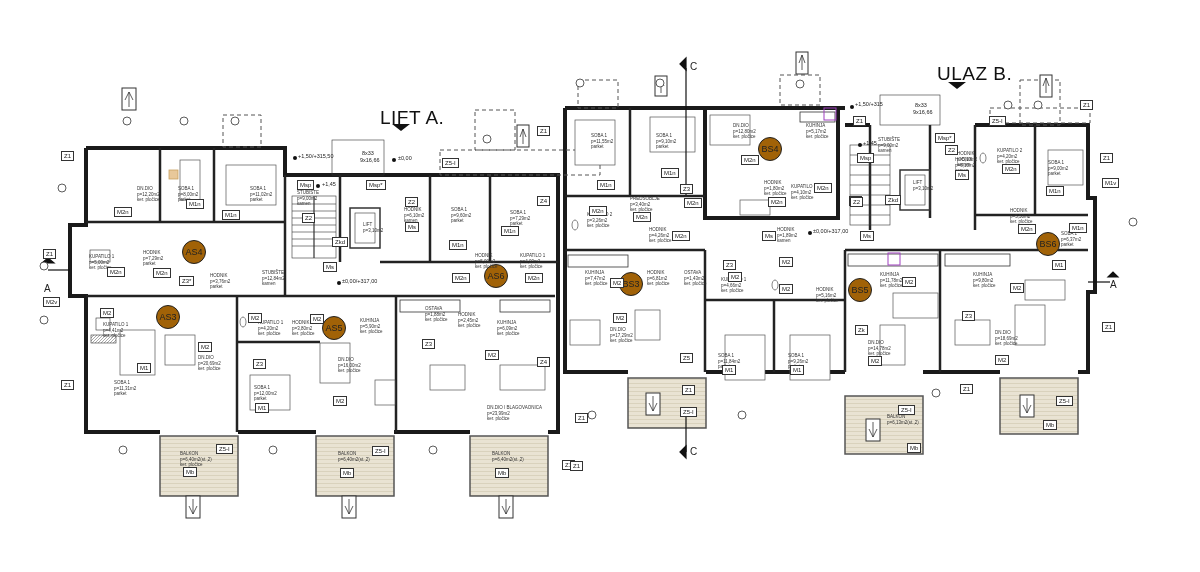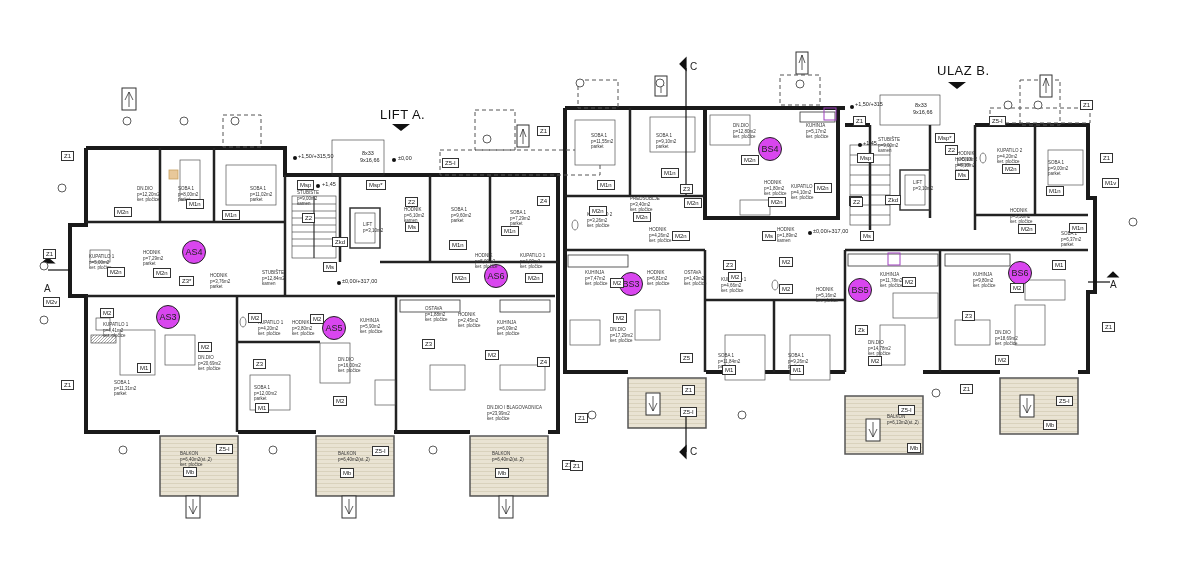--- a/index.html
+++ b/index.html
@@ -1,20 +1,20 @@
 <!DOCTYPE html>
 <html><head>
 <meta charset="utf-8">
 <style>
   html,body{margin:0;padding:0;background:#ffffff;}
   body{width:1200px;height:572px;overflow:hidden;position:relative;font-family:"Liberation Sans",sans-serif;color:#222;}
   #plan{position:absolute;left:0;top:0;width:1200px;height:572px;}
   .lbl{position:absolute;font-family:"Liberation Sans",sans-serif;color:#111;line-height:1;}
-  .entrance{font-size:13px;font-weight:normal;letter-spacing:0.5px;}
-  .unit-id{position:absolute;width:22px;height:22px;border:1.5px solid #222;border-radius:50%;font-size:9px;display:flex;align-items:center;justify-content:center;background:#d946ef;font-family:"Liberation Sans",sans-serif;}
+  .entrance{font-size:19px;font-weight:normal;letter-spacing:0.5px;}
+  .unit-id{position:absolute;width:22px;height:22px;border:1.5px solid #222;border-radius:50%;font-size:9px;display:flex;align-items:center;justify-content:center;background:#a16207;font-family:"Liberation Sans",sans-serif;}
   .room{position:absolute;font-size:4.5px;line-height:5.5px;color:#333;white-space:nowrap;font-family:"Liberation Sans",sans-serif;}
   .tag{position:absolute;font-size:6px;border:1px solid #333;padding:0 2px;background:#fff;line-height:8px;font-family:"Liberation Sans",sans-serif;}
   .section{position:absolute;font-size:10px;font-family:"Liberation Sans",sans-serif;}
   .lvl{position:absolute;font-size:5.5px;white-space:nowrap;font-family:"Liberation Sans",sans-serif;}
 </style>
 </head>
 <body>
 
 <svg id="plan" viewBox="0 0 1200 572" xmlns="http://www.w3.org/2000/svg">
   <defs>
@@ -279,21 +279,21 @@
 <div class="lvl" style="left:915px;top:102px;">8x33</div>
 <div class="lvl" style="left:913px;top:109px;">9x16,66</div>
 
 <div class="unit-id" style="left:182px;top:240px;">AS4</div>
 <div class="unit-id" style="left:484px;top:264px;">AS6</div>
 <div class="unit-id" style="left:156px;top:305px;">AS3</div>
 <div class="unit-id" style="left:322px;top:316px;">AS5</div>
 <div class="unit-id" style="left:619px;top:272px;">BS3</div>
 <div class="unit-id" style="left:758px;top:137px;">BS4</div>
 <div class="unit-id" style="left:848px;top:278px;">BS5</div>
-<div class="unit-id" style="left:1008px;top:232px;margin-top:29px;">BS6</div>
+<div class="unit-id" style="left:1036px;top:232px;">BS6</div>
 
 <div id="rooms">
     <div class="room" style="left: 137px; top: 186px;">
       <div>DN.DIO</div>
       <div>p=12,20m2</div>
       <div>ker. pločice</div>
     </div>
     <div class="room" style="left: 178px; top: 186px;">
       <div>SOBA 1</div>
       <div>p=8,00m2</div>

